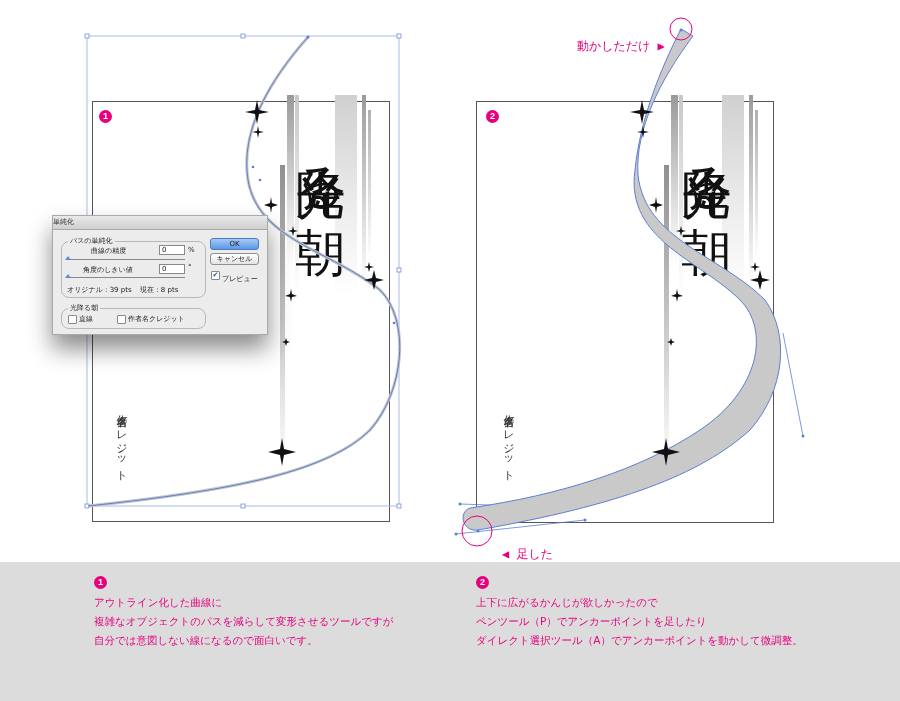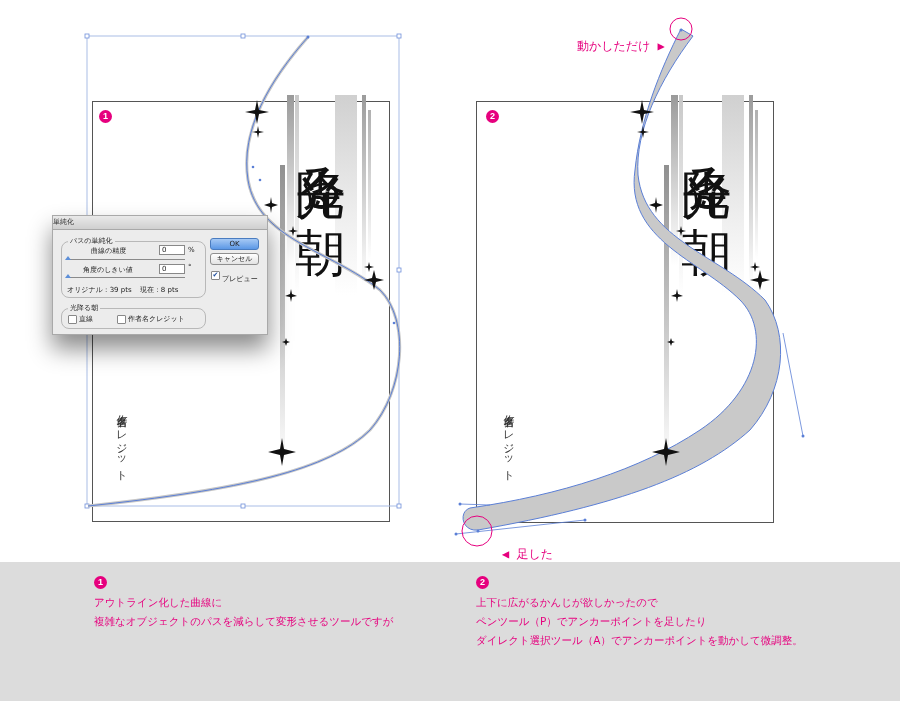--- a/index.html
+++ b/index.html
@@ -164,20 +164,21 @@
 
   <span class="pink-label" style="left:577px;top:22px;">動かしただけ ▶</span>
   <span class="pink-label" style="left:502px;top:530px;">◀ 足した</span>
 </div>
 
 <div class="band">
   <div class="note" style="left:94px;top:14px;">
     <span class="badge">1</span>
     <div>アウトライン化した曲線に</div>
     <div>複雑なオブジェクトのパスを減らして変形させるツールですが</div>
+    <div>自分では意図しない線になるので面白いです。</div>
   </div>
   <div class="note" style="left:476px;top:14px;">
     <span class="badge">2</span>
     <div>上下に広がるかんじが欲しかったので</div>
     <div>ペンツール（P）でアンカーポイントを足したり</div>
     <div>ダイレクト選択ツール（A）でアンカーポイントを動かして微調整。</div>
   </div>
 </div>
 
 </body></html>

